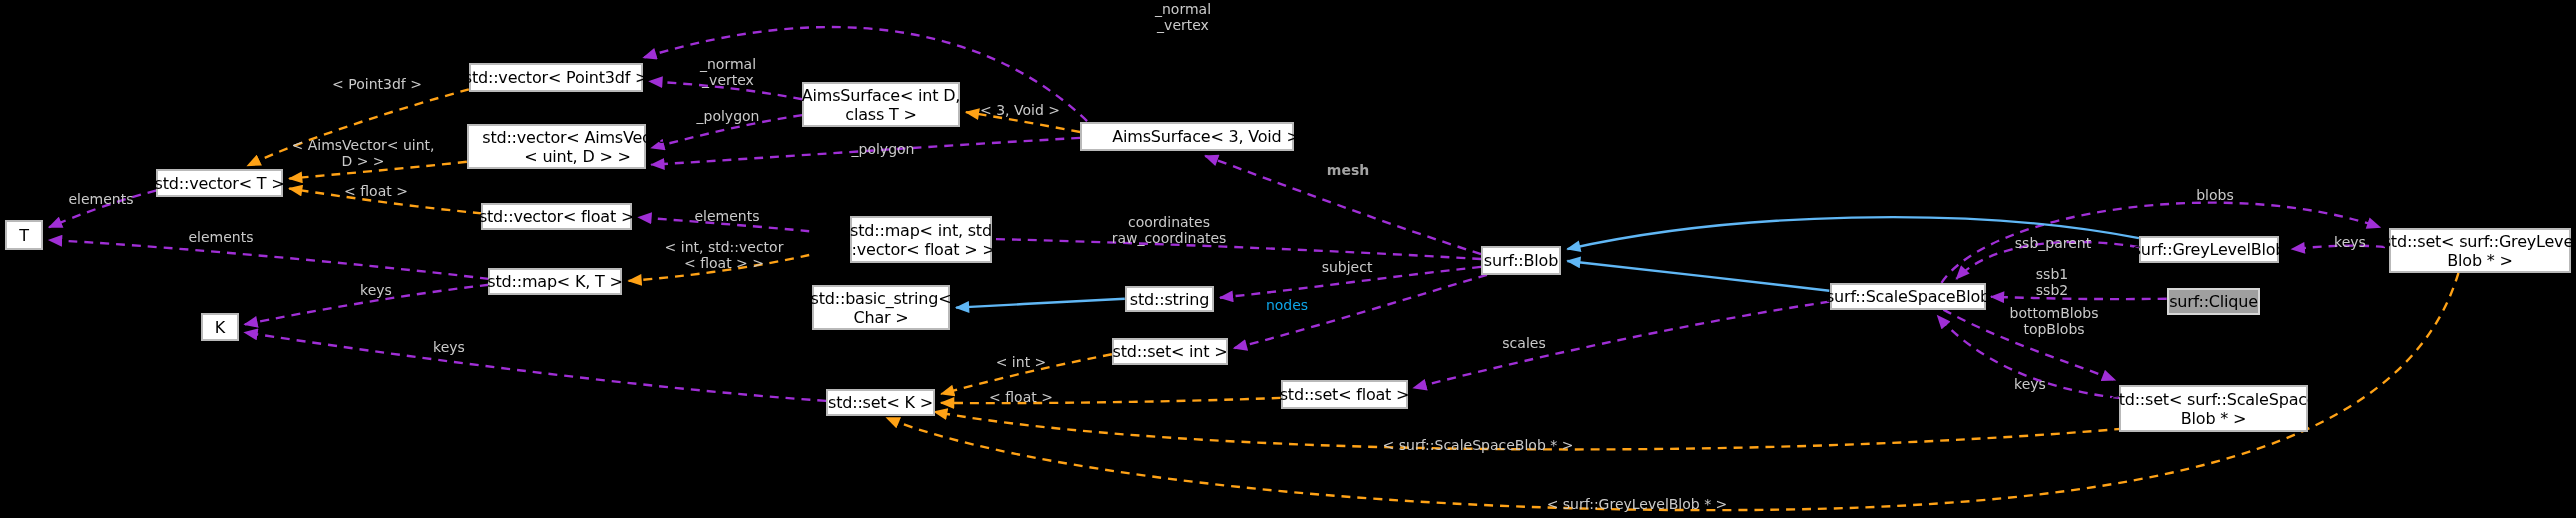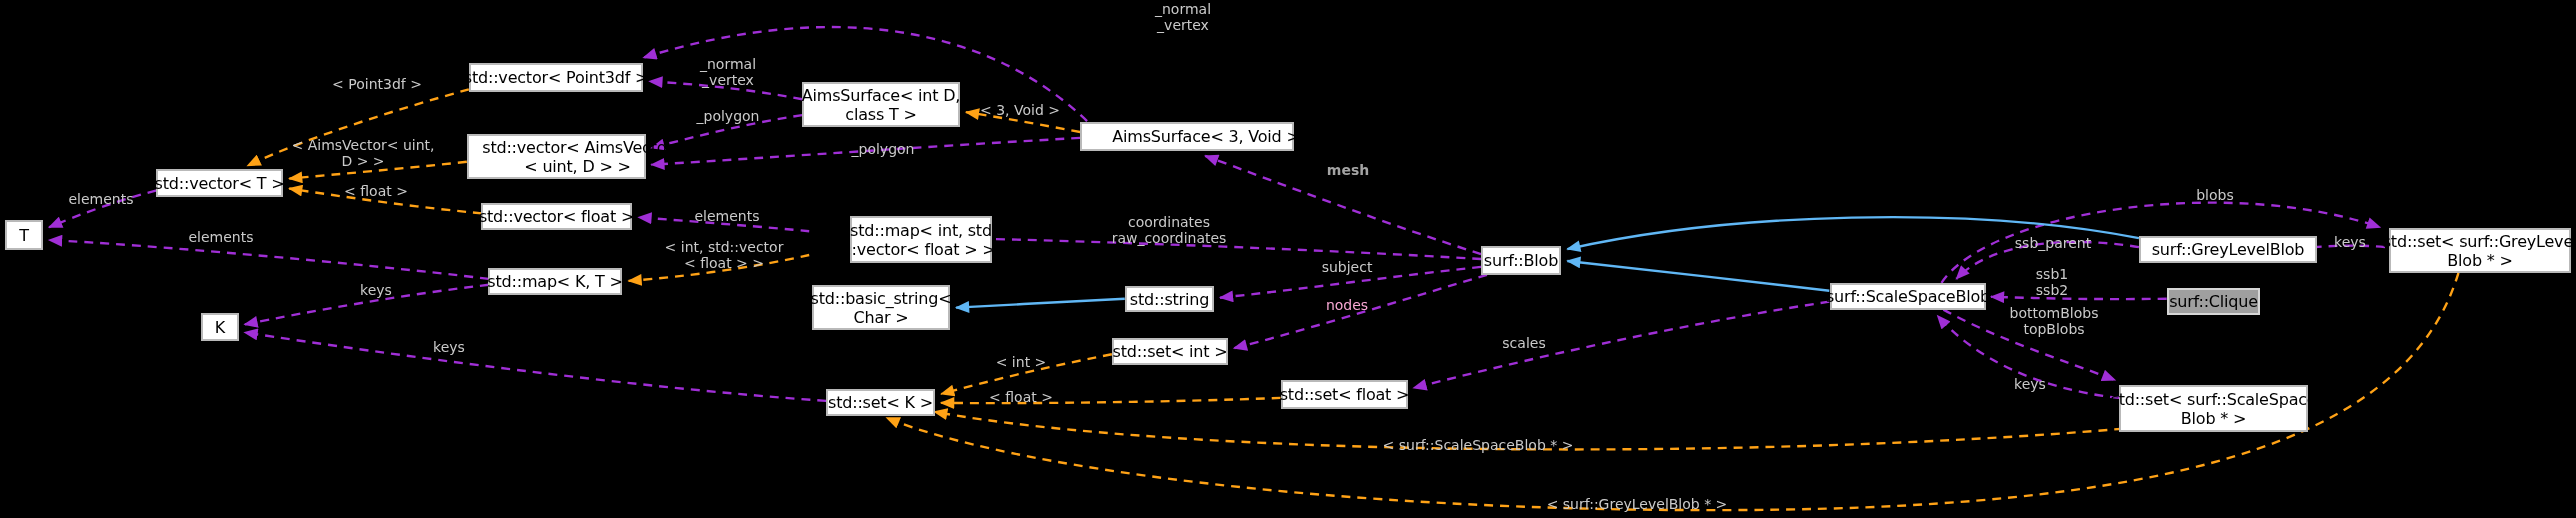--- a/index.html
+++ b/index.html
@@ -120,21 +120,21 @@
       <span style="display: block;">&lt; int, std::vector</span>
       <span style="display: block;">&lt; float &gt; &gt;</span>
     </div>
     <div class="elabel" style="left: 1169px; top: 214px; color: rgb(202, 202, 202);">
       <span style="display: block;">coordinates</span>
       <span style="display: block;">raw_coordinates</span>
     </div>
     <div class="elabel" style="left: 1347px; top: 259px; color: rgb(202, 202, 202);">
       <span style="display: block;">subject</span>
     </div>
-    <div class="elabel" style="left: 1347px; top: 297px; color: #f9a8d4; text-align: right;">
+    <div class="elabel" style="left: 1287px; top: 297px; color: #0ea5e9; text-align: right;">
       <span style="display: block;">nodes</span>
     </div>
     <div class="elabel" style="left: 1524px; top: 335px; color: rgb(202, 202, 202);">
       <span style="display: block;">scales</span>
     </div>
     <div class="elabel" style="left: 1021px; top: 354px; color: rgb(202, 202, 202);">
       <span style="display: block;">&lt; int &gt;</span>
     </div>
     <div class="elabel" style="left: 1021px; top: 389px; color: rgb(202, 202, 202);">
       <span style="display: block;">&lt; float &gt;</span>
@@ -173,21 +173,21 @@
     </div>
     <div class="node" style="left: 156px; top: 169px; width: 127px; height: 28px;">
       <span>std::vector&lt; T &gt;</span>
     </div>
     <div class="node" style="left: 201px; top: 313px; width: 38px; height: 28px;">
       <span>K</span>
     </div>
     <div class="node" style="left: 469px; top: 63px; width: 174px; height: 29px;">
       <span>std::vector&lt; Point3df &gt;</span>
     </div>
-    <div class="node" style="left: 467px; top: 134px; width: 179px; height: 45px; padding-left: 42px;">
+    <div class="node" style="left: 467px; top: 124px; width: 179px; height: 45px; padding-left: 42px;">
       <span>std::vector&lt; AimsVector</span>
       <span>&lt; uint, D &gt; &gt;</span>
     </div>
     <div class="node" style="left: 481px; top: 203px; width: 151px; height: 27px;">
       <span>std::vector&lt; float &gt;</span>
     </div>
     <div class="node" style="left: 488px; top: 268px; width: 134px; height: 27px;">
       <span>std::map&lt; K, T &gt;</span>
     </div>
     <div class="node" style="left: 802px; top: 82px; width: 158px; height: 45px;">
@@ -216,21 +216,21 @@
     </div>
     <div class="node" style="left: 1281px; top: 380px; width: 127px; height: 29px;">
       <span>std::set&lt; float &gt;</span>
     </div>
     <div class="node" style="left: 1481px; top: 246px; width: 80px; height: 29px;">
       <span>surf::Blob</span>
     </div>
     <div class="node" style="left: 1830px; top: 283px; width: 156px; height: 27px;">
       <span>surf::ScaleSpaceBlob</span>
     </div>
-    <div class="node" style="left: 2139px; top: 236px; width: 178px; height: 27px;">
+    <div class="node" style="left: 2139px; top: 236px; width: 140px; height: 27px;">
       <span>surf::GreyLevelBlob</span>
     </div>
     <div class="node highlight" style="left: 2167px; top: 288px; width: 93px; height: 27px;">
       <span>surf::Clique</span>
     </div>
     <div class="node" style="left: 2389px; top: 228px; width: 182px; height: 45px;">
       <span>std::set&lt; surf::GreyLevel</span>
       <span>Blob * &gt;</span>
     </div>
     <div class="node" style="left: 2119px; top: 385px; width: 189px; height: 47px;">

